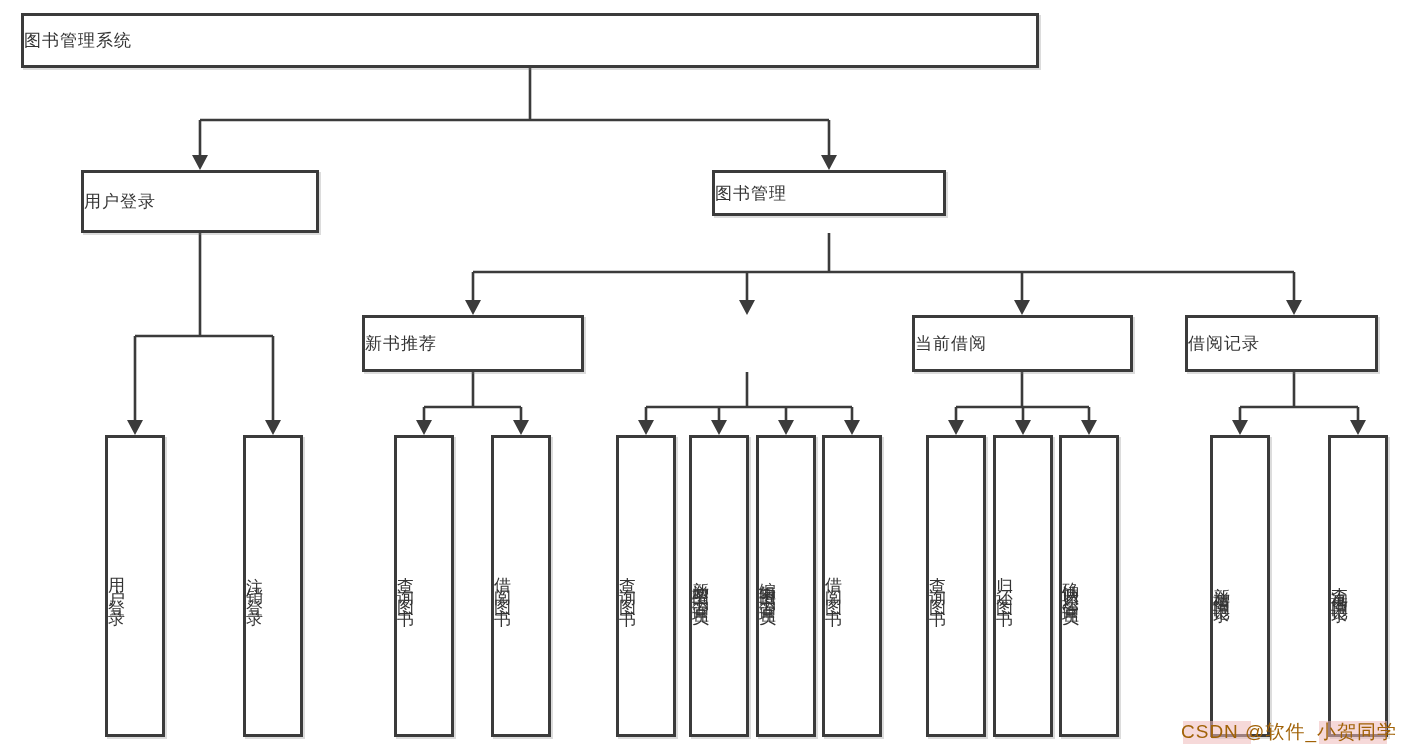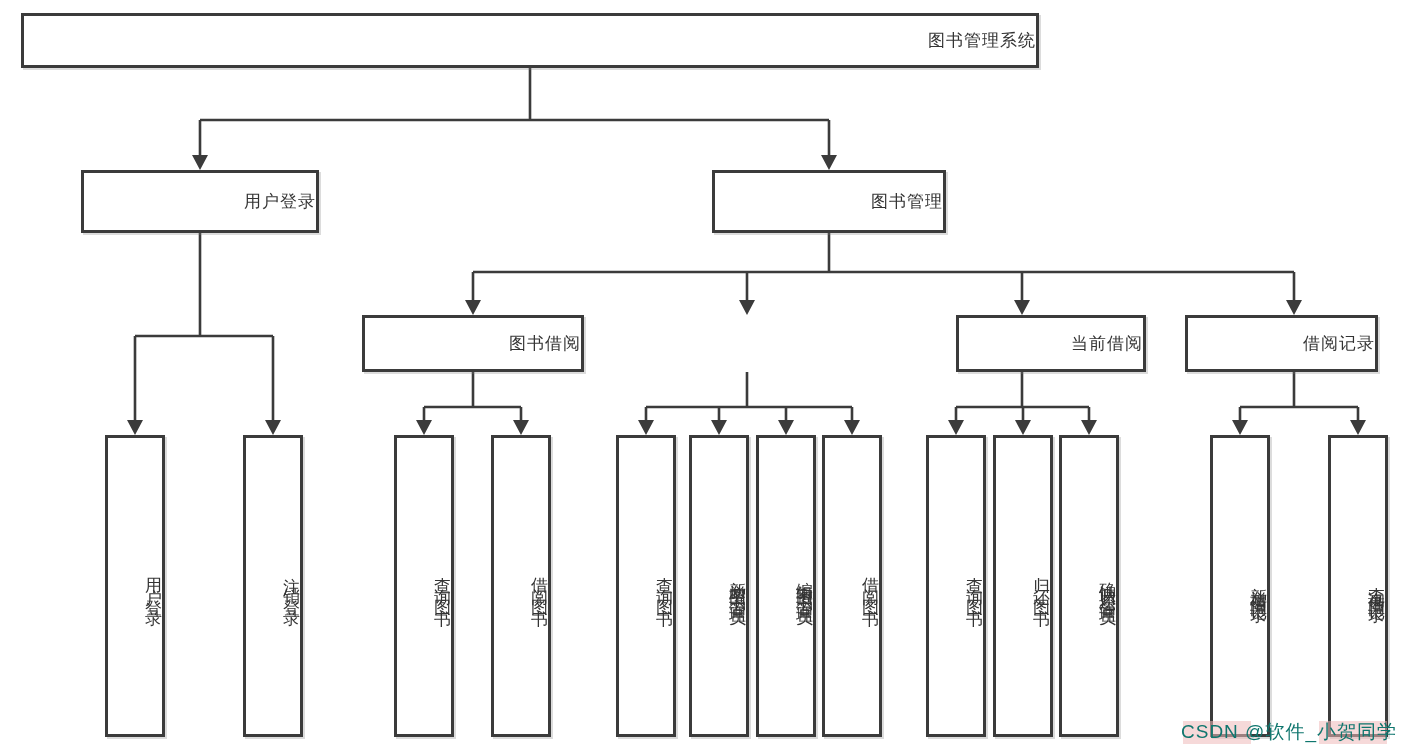--- a/index.html
+++ b/index.html
@@ -8,21 +8,21 @@
     width:1405px;height:747px;
     background:#ffffff;
     overflow:hidden;
     font-family:"Liberation Sans","DejaVu Sans",sans-serif;
   }
   .connectors{position:absolute;left:0;top:0;z-index:1;}
   .hbox,.vbox{
     position:absolute;
     border:3px solid #3b3b3b;
     background:#ffffff;
-    display:flex;align-items:center;justify-content:flex-end;
+    display:flex;align-items:center;justify-content:flex-start;
     box-sizing:border-box;
     z-index:2;
     box-shadow:2px 2px 0 rgba(130,130,130,0.28);
   }
   .hlabel{
     font-size:17px;color:#333333;letter-spacing:1px;white-space:nowrap;
   }
   .vbox{width:60px;top:435px;height:302px;}
   .vlabel{
     writing-mode:vertical-rl;
@@ -30,21 +30,21 @@
     letter-spacing:11px;
     line-height:1;
   }
   .vlabel.tight{letter-spacing:4px;}
   .wm-chip{
     position:absolute;height:23px;width:68px;top:721px;
     z-index:3;opacity:0.55;
   }
   .watermark{
     position:absolute;left:1181px;top:719px;z-index:4;
-    font-size:19px;color:#0f766e;letter-spacing:1px;white-space:nowrap;
+    font-size:19px;color:#a16207;letter-spacing:1px;white-space:nowrap;
   }
 </style>
 </head>
 <body>
 
 <div class="canvas">
 
   <svg class="connectors" width="1405" height="747" aria-hidden="true">
     <g stroke="#3b3b3b" stroke-width="2.6" fill="none">
 
@@ -85,28 +85,28 @@
     </g>
   </svg>
 
   <div class="hbox" style="left:21px;top:13px;width:1018px;height:55px">
     <span class="hlabel">图书管理系统</span>
   </div>
 
   <div class="hbox" style="left:81px;top:170px;width:238px;height:63px">
     <span class="hlabel">用户登录</span>
   </div>
-  <div class="hbox" style="left:712px;top:170px;width:234px;height:63px">
+  <div class="hbox" style="left:712px;top:170px;width:234px;height:46px">
     <span class="hlabel">图书管理</span>
   </div>
 
   <div class="hbox" style="left:362px;top:315px;width:222px;height:57px">
-    <span class="hlabel">图书借阅</span>
+    <span class="hlabel">新书推荐</span>
   </div>
-  <div class="hbox" style="left:956px;top:315px;width:190px;height:57px">
+  <div class="hbox" style="left:912px;top:315px;width:221px;height:57px">
     <span class="hlabel">当前借阅</span>
   </div>
   <div class="hbox" style="left:1185px;top:315px;width:193px;height:57px">
     <span class="hlabel">借阅记录</span>
   </div>
 
   <div class="vbox" style="left:105px">
     <span class="vlabel">用户登录</span>
   </div>
   <div class="vbox" style="left:243px">

